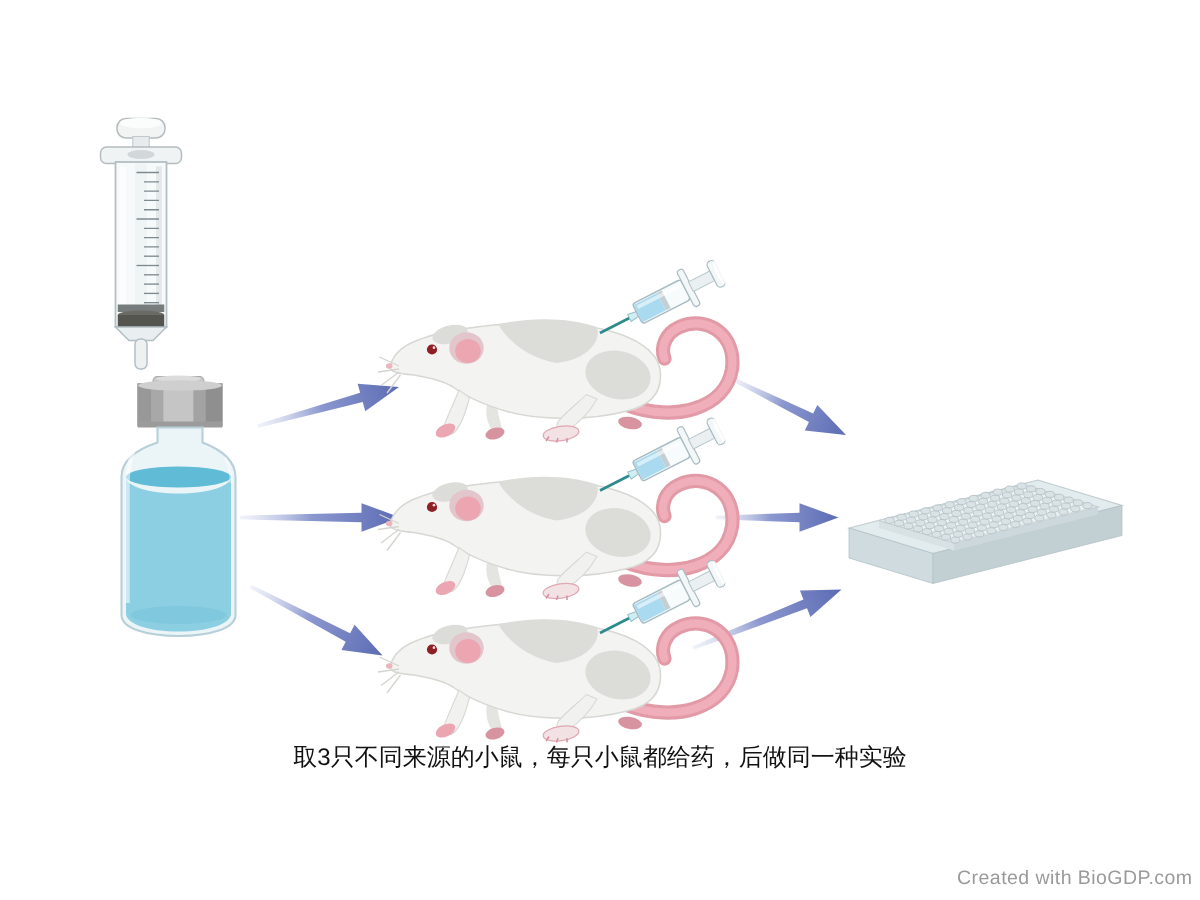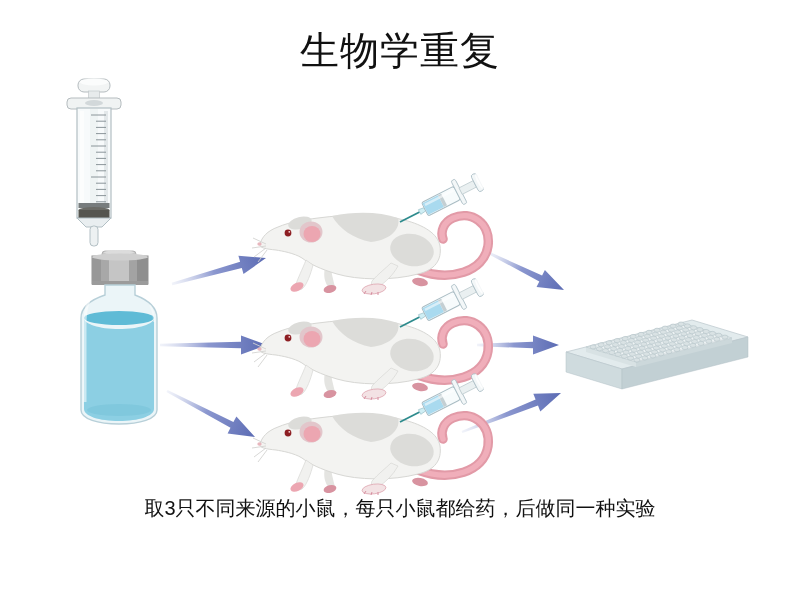--- a/index.html
+++ b/index.html
@@ -3,40 +3,40 @@
 <meta charset="utf-8">
 <style>
   html,body{margin:0;padding:0}
   body{width:800px;height:600px;background:#fff;overflow:hidden}
   .stage{position:relative;width:800px;height:600px;background:var(--c-background,#fff);
          font-family:"Liberation Sans","DejaVu Sans",sans-serif;color:var(--c-text,#111)}
   .abs{position:absolute}
   .txt{left:0;width:100%;text-align:center;white-space:nowrap}
   .title{top:24px;font-size:39px;letter-spacing:1px}
   .subtitle{top:119px;font-size:24px}
-  .caption{top:495px;font-size:20px}
+  .caption{top:495px;font-size:16px}
   .watermark{top:577px;right:5px;font-size:13px;color:var(--c-watermark,#9a9a9a);
              letter-spacing:.3px;position:absolute;white-space:nowrap}
   svg{display:block}
   .c-body{fill:var(--c-mouse-body,#f3f3f1)}
   .c-patch{fill:var(--c-mouse-patch,#dcdcd9)}
   .c-pink{fill:var(--c-mouse-pink,#eca6b1)}
   .c-eye{fill:var(--c-mouse-eye,#8e1f24)}
   .c-liquid{fill:var(--c-liquid-blue,#8ccfe3)}
   .c-liqtop{fill:var(--c-liquid-surface,#5fbbd6)}
   .c-syrliq{fill:var(--c-syringe-liquid,#a9daef)}
   .c-needle{stroke:var(--c-needle-teal,#2e8b8d)}
 </style>
 </head>
 <body>
 
 <div class="stage">
 
-  <div class="abs txt title">生物学重复</div>
   <div class="abs txt caption">取3只不同来源的小鼠，每只小鼠都给药，后做同一种实验</div>
+  <div class="watermark">Created with BioGDP.com</div>
 
   <svg width="0" height="0" style="position:absolute" aria-hidden="true">
     <defs>
       <g id="sym-mouse">
 
         <path d="M166,110 C198,122 232,112 236,86 C239,63 219,50 201,58 C192,62 188,71 191,79" fill="none" stroke="#e29aa7" stroke-width="9.5" stroke-linecap="round"></path>
         <path d="M166,110 C198,122 232,112 236,86 C239,63 219,50 201,58 C192,62 188,71 191,79" fill="none" stroke="#f0aeba" stroke-width="5.5" stroke-linecap="round"></path>
 
         <path d="M73,108 C71,116 73,123 77,128 L83,127 C81,119 79,112 79,106 Z" fill="#e4e4e1"></path>
         <ellipse cx="78" cy="129" rx="6.5" ry="3.8" fill="#d893a0" transform="rotate(-15 78 129)"></ellipse>

